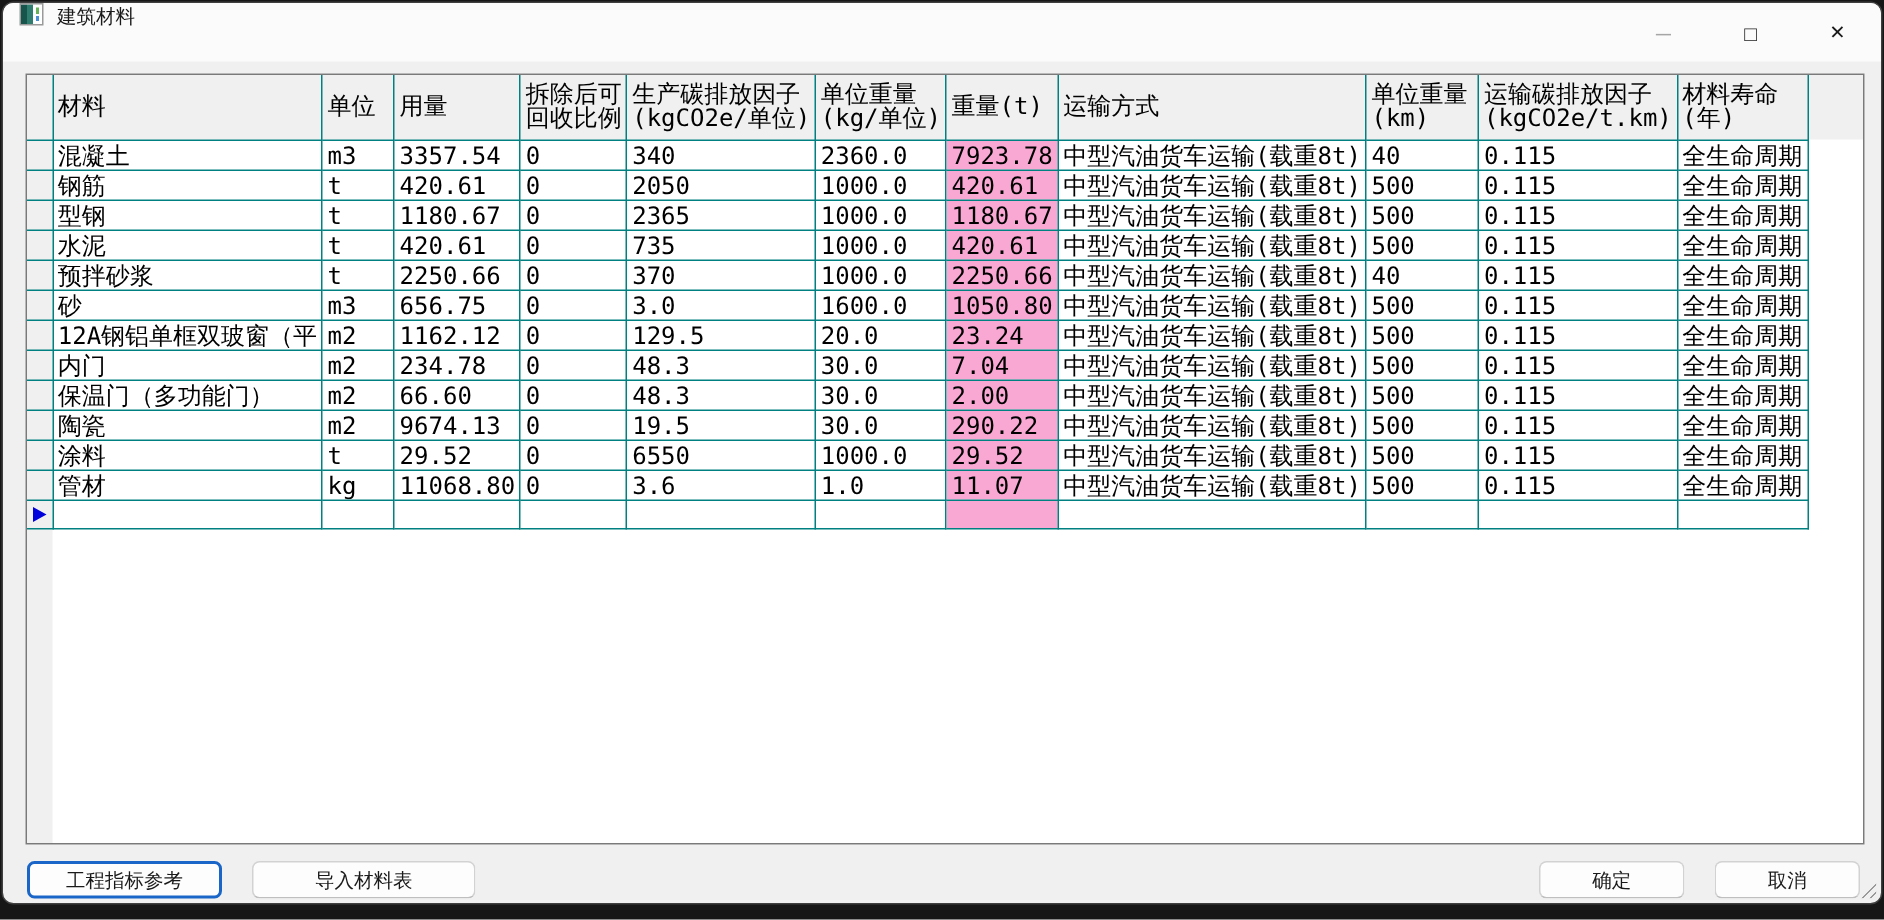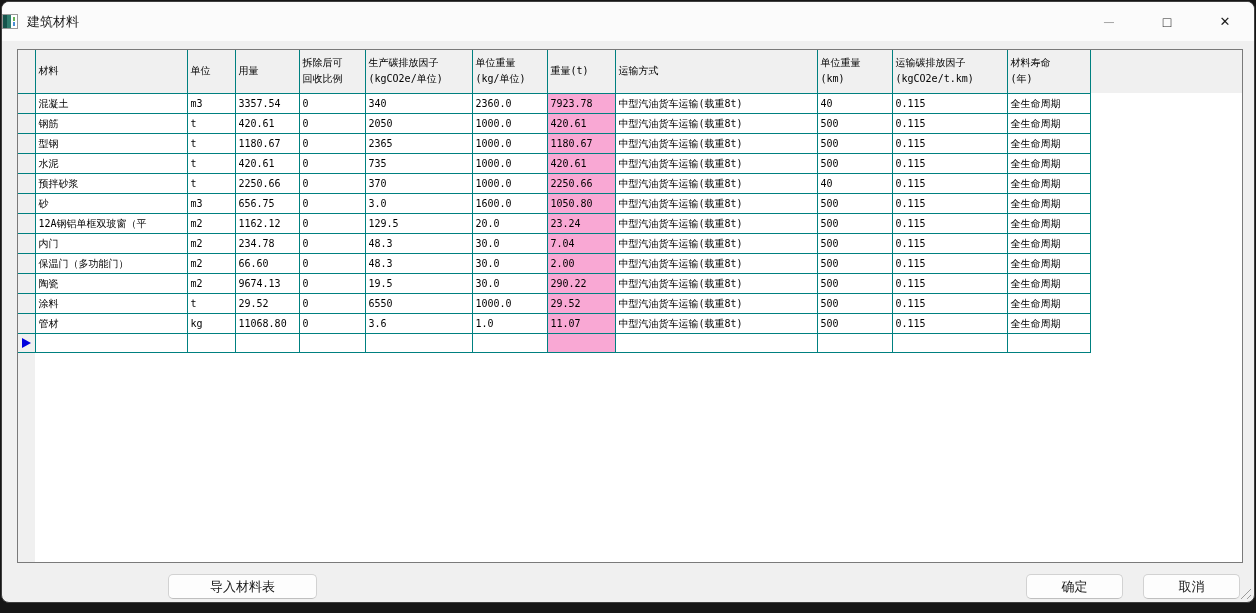--- a/index.html
+++ b/index.html
@@ -11,39 +11,39 @@
   html,body{width:1256px;height:613px}
   body{
     position:relative;background:#161616;overflow:hidden;
     font-family:"Liberation Sans",sans-serif;color:#1a1a1a;
   }
   .window{
     position:absolute;left:1px;top:1px;width:1254px;height:602px;
     background:#f0f0f0;border:1px solid #3f3f3f;border-radius:8px;overflow:hidden;
   }
   
-  .titlebar{height:39px;display:flex;align-items:center;background:#fbfbfb}
+  .titlebar{height:39px;display:flex;align-items:flex-start;padding-left:11px;background:#fbfbfb}
   .app-icon{width:16px;height:15px;border:1px solid #9a9a9a;margin-right:9px;position:relative;
     background:linear-gradient(90deg,#16544c 0 30%,#2e7d6e 30% 55%,#ffffff 55% 100%);}
   .app-icon::after{content:"";position:absolute;right:2px;top:2px;width:2px;height:9px;
     background:linear-gradient(#66b35a 0 45%,#ffffff 45% 60%,#4a8fd4 60% 100%);}
   .title{font-size:13px;color:#1a1a1a}
   .caption-buttons{margin-left:auto;display:flex;height:100%}
   .cap-btn{width:58px;height:100%;display:flex;align-items:center;justify-content:center;
     font-size:13px;color:#1a1a1a;cursor:default}
   .cap-min{color:#a6a6a6;font-size:14px}
   .cap-max{font-size:14px}
   .cap-close{font-size:13px}
   
   .grid-panel{position:absolute;left:15px;top:47px;width:1226px;height:514px;
     border:1px solid #7a7a7a;background:#ffffff;overflow:hidden}
   .header-band{position:absolute;left:0;top:0;right:0;height:43px;background:#f0f0f0}
   .left-strip{position:absolute;left:0;top:0;bottom:0;width:17px;background:#f0f0f0}
   table.grid{position:absolute;left:0;top:0;border-collapse:collapse;table-layout:fixed;
-    font-family:"DejaVu Sans Mono","Liberation Mono",monospace;font-size:10px;color:#000}
+    font-family:"DejaVu Sans Mono","Liberation Mono",monospace;font-size:16px;color:#000}
   .grid th,.grid td{
     border-right:1px solid var(--grid);border-bottom:1px solid var(--grid);
     padding:0 3px;text-align:left;font-weight:normal;white-space:nowrap;overflow:hidden;
     vertical-align:middle}
   .grid thead th{background:#f0f0f0;height:43px;padding:2px 3px}
   .grid thead th div{line-height:16px}
   .grid tbody td{height:19px;line-height:19px;background:#ffffff}
   .grid .sel{background:#f0f0f0;padding:0}
   .grid td.ro{background:#f9a8d4}
   .tri{width:0;height:0;border-left:9px solid var(--ptr);
@@ -325,18 +325,19 @@
             <td class="ro"></td>
             <td></td>
             <td></td>
             <td></td>
             <td></td>
           </tr>
         </tbody>
       </table>
   </div>
 
+  <button class="btn btn-ref">工程指标参考</button>
   <button class="btn btn-import">导入材料表</button>
   <button class="btn btn-ok">确定</button>
   <button class="btn btn-cancel">取消</button>
 
   <div class="grip"></div>
 </div>
 
 </body></html>

